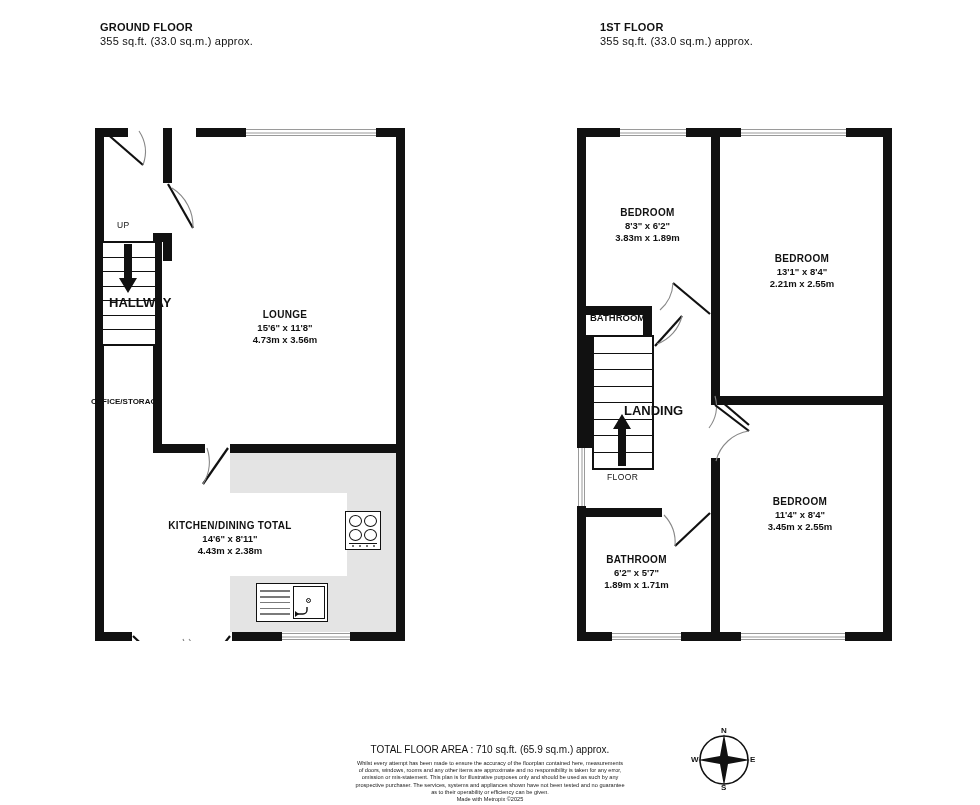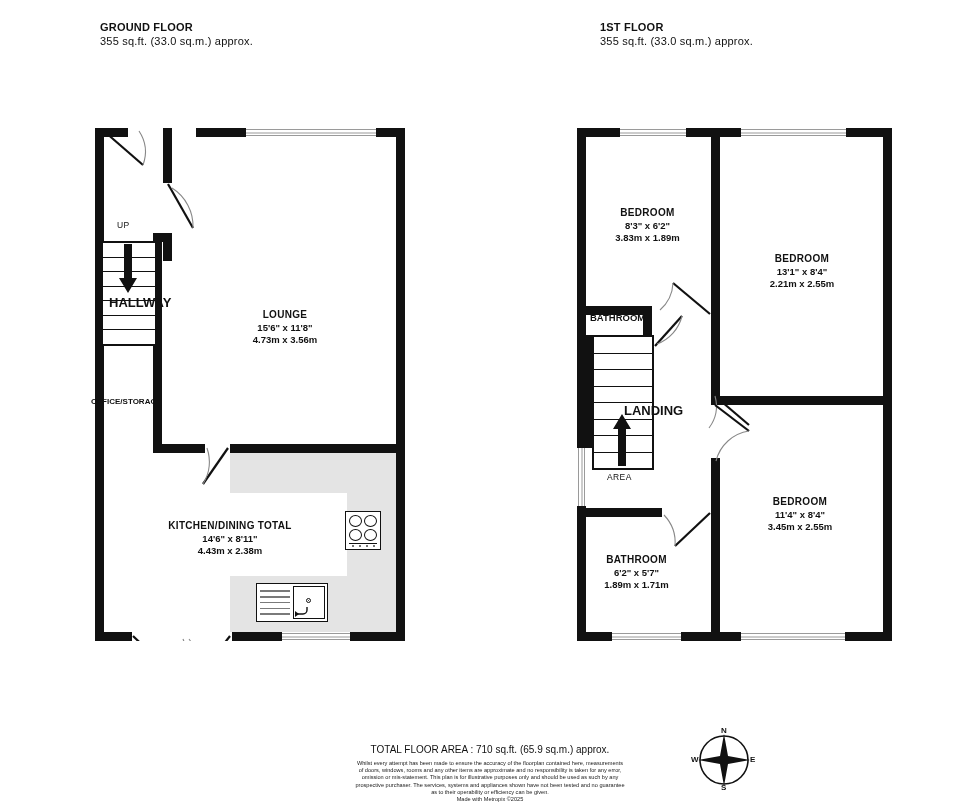--- a/index.html
+++ b/index.html
@@ -404,21 +404,21 @@
 
     <div class="tiny-label" style="left:13px; top:184px; font-size:9.5px;">
       <span>BATHROOM</span>
     </div>
 
     <div class="tiny-label" style="left:47px; top:275px; font-size:13px;">
       <span>LANDING</span>
     </div>
 
     <div class="plain-label" style="left:30px; top:344px;">
-      <span>AREA</span>
+      <span>FLOOR</span>
     </div>
   </div>
 
   <div id="total-area">TOTAL FLOOR AREA : 710 sq.ft. (65.9 sq.m.) approx.</div>
 
   <div id="disclaimer">
     <p>Whilst every attempt has been made to ensure the accuracy of the floorplan contained here, measurements</p>
     <p>of doors, windows, rooms and any other items are approximate and no responsibility is taken for any error,</p>
     <p>omission or mis-statement. This plan is for illustrative purposes only and should be used as such by any</p>
     <p>prospective purchaser. The services, systems and appliances shown have not been tested and no guarantee</p>

